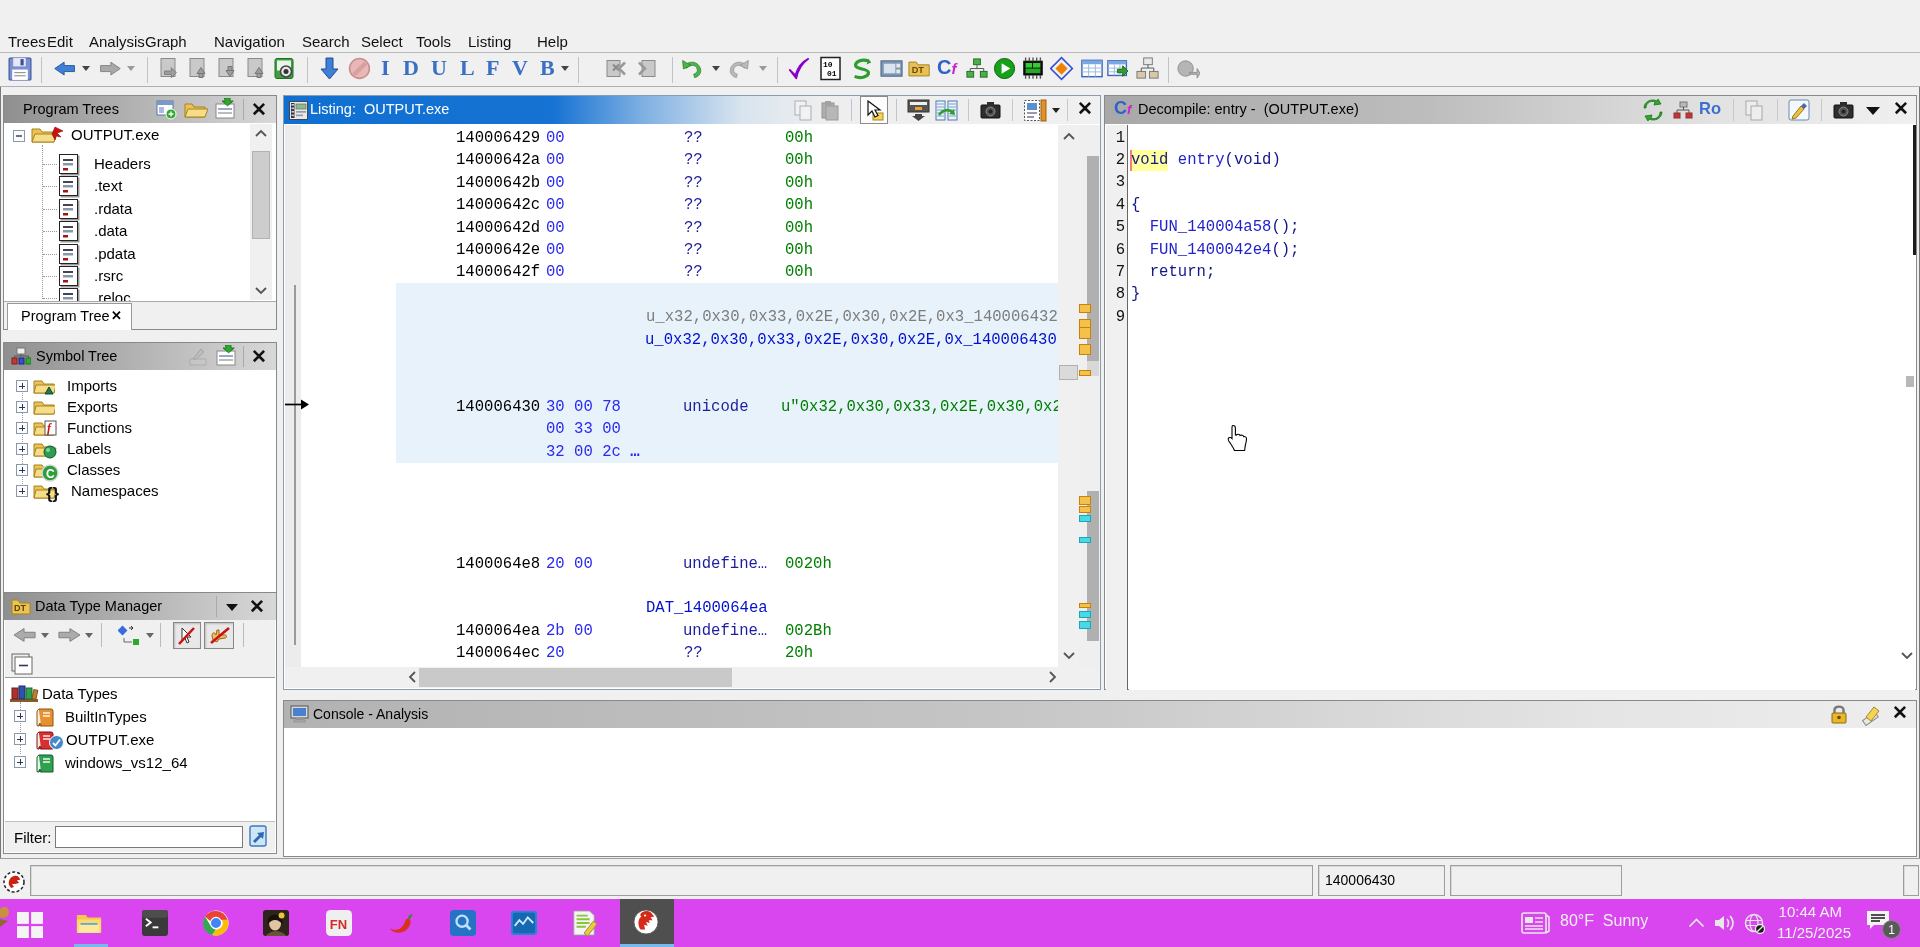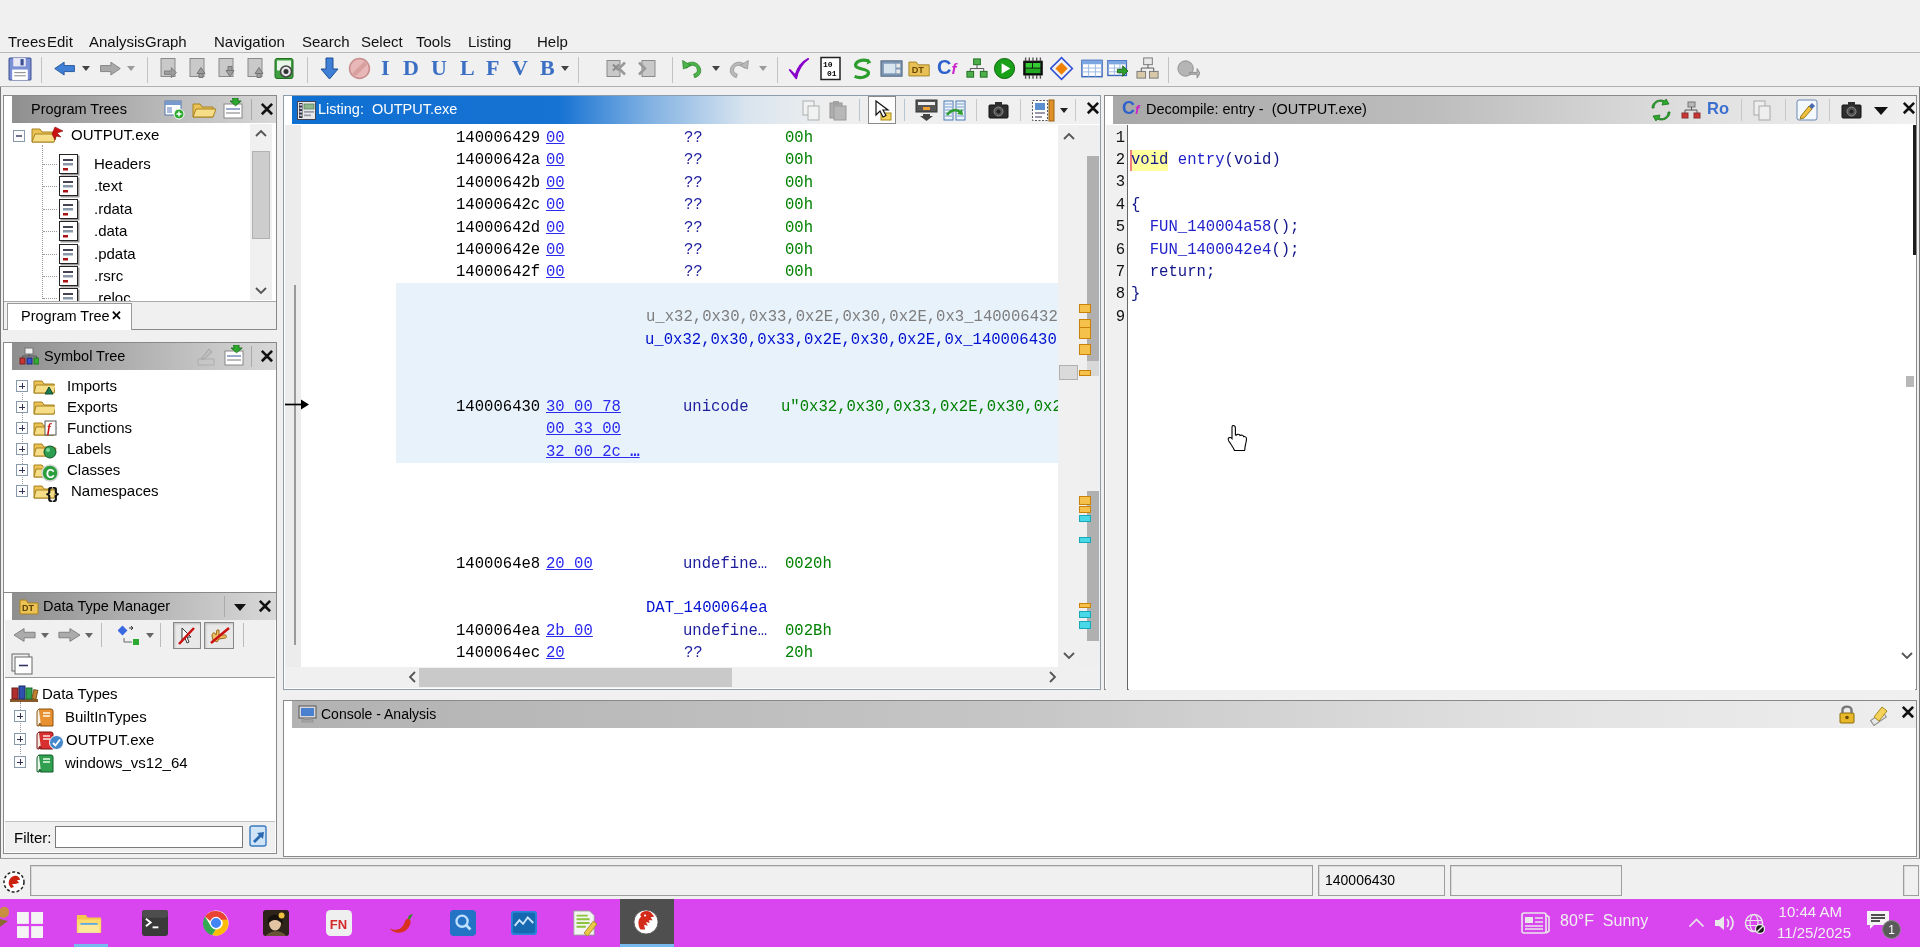--- a/index.html
+++ b/index.html
@@ -15,21 +15,21 @@
 #menubar span { position:absolute; top:3px; font-size:15px; color:#101010; }
 #menudiv { position:absolute; left:0; top:52px; width:1920px; height:1px; background:#b8b8b8; }
 
 #toolbar { position:absolute; left:0; top:53px; width:1920px; height:34px; background:#f0f0f0; border-bottom:1px solid #b0b0b0; }
 .tsep { position:absolute; top:4px; width:1px; height:26px; background:#c3c3c3; }
 .ico { position:absolute; top:3px; width:24px; height:26px; }
 .blet { position:absolute; top:2px; font-family:"Liberation Serif", serif; font-weight:bold; font-size:22px; color:#3a6fc4; }
 .dd { position:absolute; top:13px; width:0; height:0; border-left:4px solid transparent; border-right:4px solid transparent; border-top:5px solid #444; }
 
 .panel { position:absolute; background:#fff; border:1px solid #898989; }
-.phead { position:absolute; left:8px; top:0; right:0; height:27px; background:linear-gradient(to right,#8f8f8f,#d8d8d8);text-align:right; }
+.phead { position:absolute; left:0; top:0; right:0; height:27px; background:linear-gradient(to right,#8f8f8f,#d8d8d8);text-align:right; }
 .ptitle { position:absolute; top:5px; font-size:14.5px; color:#000; }
 .hx { position:absolute; top:4px; font-size:19px; font-weight:bold; color:#111; line-height:19px; }
 
 .ptrow { position:absolute; left:0; height:22px; }
 .ptrow span { position:absolute; left:89px; top:2px; font-size:15px; }
 .ptrow::before { content:""; position:absolute; left:38px; top:11px; width:14px; height:1px; border-top:1px dotted #999; }
 .ptrow::after { content:""; position:absolute; left:54px; top:1px; width:17px; height:18px;
   background:
     linear-gradient(#aa1111,#aa1111) 3px 13px/5px 2.5px no-repeat,
     linear-gradient(#445,#445) 3px 4px/10px 2px no-repeat,
@@ -37,21 +37,21 @@
     #fff;
   border:1px solid #222; box-shadow:1.5px 1.5px 0 #9a9a9a; }
 .strow { position:absolute; left:0; height:21px; }
 .strow span { position:absolute; left:62px; top:1px; font-size:15px; }
 .pmbox { position:absolute; left:11px; top:4px; width:12px; height:12px; background:#fcfcfc; border:1px solid #8899aa; }
 .pmbox::before { content:""; position:absolute; left:2px; top:4.5px; width:6px; height:1.4px; background:#335; }
 .pmbox.plus::after { content:""; position:absolute; left:4.5px; top:2px; width:1.4px; height:6px; background:#335; }
 .lr { position:absolute; left:0; width:100%; height:22px; font-family:"Liberation Mono", monospace; font-size:15.6px; white-space:pre; }
 .lr span { position:absolute; top:2px; }
 .ca { left:171px; color:#000; }
-.cb { left:261px; color:#2a2af0;text-decoration:underline; }
+.cb { left:261px; color:#2a2af0; }
 .cm { left:399px; color:#1d1d9e; }
 .cg { left:500px; color:#008000; }
 .cl { color:#0010d0; font-weight:normal; }
 .cgr { color:#7d7d7d; }
 .dl { position:absolute; left:2px; width:100%; height:22px; font-family:"Liberation Mono", monospace; font-size:15.6px; white-space:pre; color:#2222cc; }
 .dnum { position:absolute; left:0; width:19px; height:22px; font-family:"Liberation Mono", monospace; font-size:15.6px; text-align:right; color:#111; }
 .kw { color:#111688; }
 .pu { color:#111688; }
 .mko { position:absolute; left:0; width:12px; height:9px; background:#f5c14a; border:1px solid #c8820a; }
 .mkc { position:absolute; left:0; width:12px; height:7px; background:#49d8e8; border:1px solid #18a8b8; }

